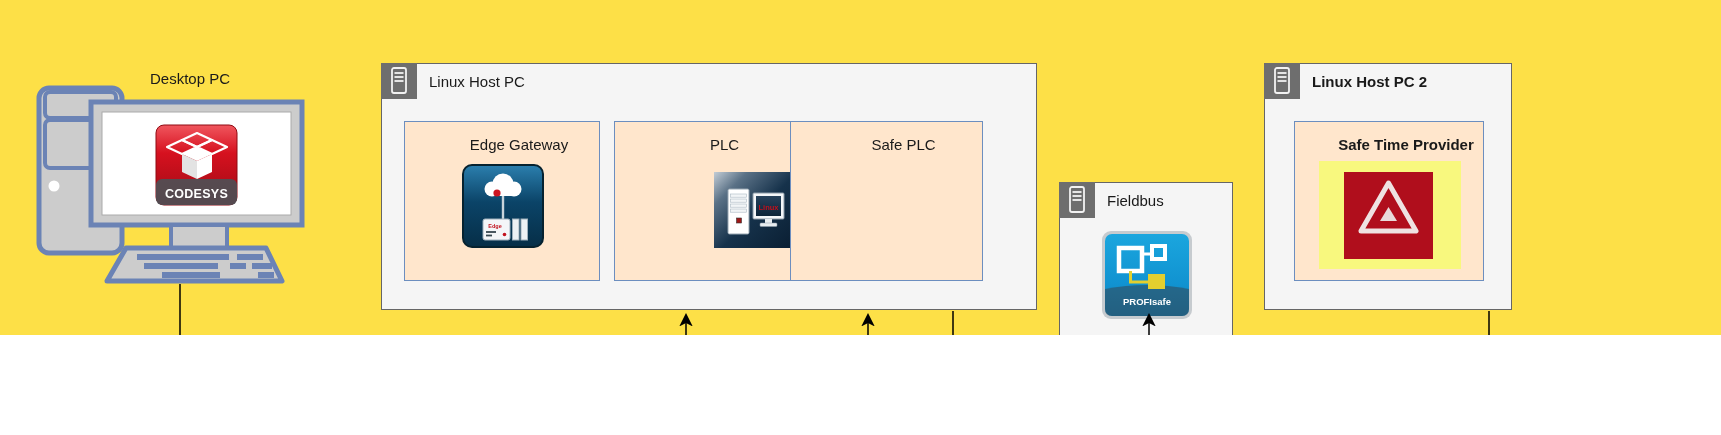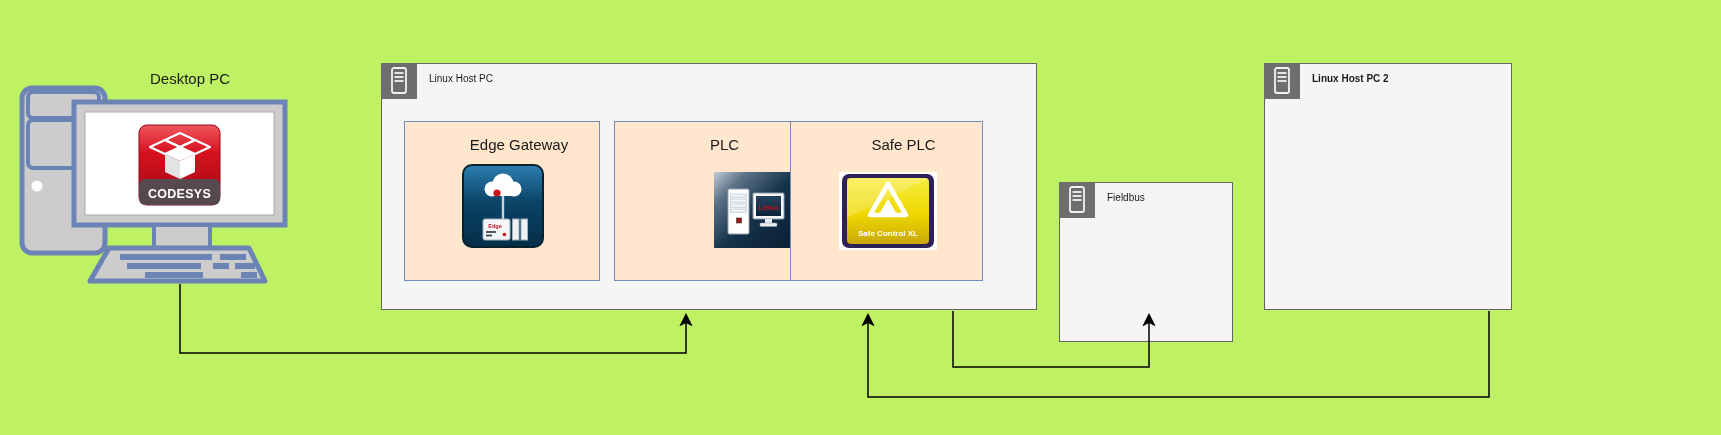--- a/index.html
+++ b/index.html
@@ -1,24 +1,24 @@
 <!DOCTYPE html>
 <html><head>
 <meta charset="utf-8">
 <style>
   html,body{margin:0;padding:0;background:#ffffff;}
   body{font-family:"Liberation Sans", sans-serif;}
-  #canvas{position:relative;width:1721px;height:435px;background:#bef264;overflow:hidden;}
+  #canvas{position:relative;width:1721px;height:335px;background:#fde047;overflow:hidden;}
 
   .node-label{font-size:15px;color:#1a1a1a;text-align:center;white-space:nowrap;}
 
   
   .container{position:absolute;background:#F5F5F5;border:1px solid #666666;box-sizing:border-box;}
   .badge{position:absolute;left:-1px;top:-1px;width:36px;height:36px;background:#6E6E6E;}
-  .container-title{position:absolute;left:47px;top:9px;font-size:10px;color:#1a1a1a;white-space:nowrap;}
+  .container-title{position:absolute;left:47px;top:9px;font-size:15px;color:#1a1a1a;white-space:nowrap;}
 
   
   .inner-box{position:absolute;background:#FFE6CC;border:1px solid #6C8EBF;box-sizing:border-box;}
   .inner-label{position:absolute;left:0;right:0;top:14px;font-size:15px;color:#1a1a1a;text-align:center;white-space:nowrap;padding-left:34px;}
   .icon-wrap{position:absolute;}
 
   
   #debian{position:absolute;left:1542px;top:47px;width:158px;height:45px;background:#FFE6CC;border:2px solid #D79B00;box-sizing:border-box;}
   #debian .node-label{line-height:41px;width:100%;}
 
@@ -28,21 +28,21 @@
   svg{display:block;}
   #connector-overlay{position:absolute;left:0;top:0;pointer-events:none;}
 </style>
 </head>
 <body>
 
 <div id="canvas">
 
   <div id="desktop-label" class="node-label">Desktop PC</div>
 
-  <div style="position:absolute;left:17px;top:83px;">
+  <div style="position:absolute;left:34px;top:83px;">
     <svg width="280" height="205" viewBox="0 0 280 205">
       <defs>
         <linearGradient id="gradRed" x1="0" y1="0" x2="0" y2="1">
           <stop offset="0" stop-color="#F0565E"></stop>
           <stop offset="0.35" stop-color="#D6111F"></stop>
           <stop offset="1" stop-color="#9E0B14"></stop>
         </linearGradient>
       </defs>
 
       <g>
@@ -158,64 +158,77 @@
           <rect x="42" y="24" width="25" height="20" fill="url(#gradScreen)"></rect>
           <text x="54.5" y="37.5" text-anchor="middle" font-family="Liberation Sans, sans-serif" font-size="7.5" font-weight="bold" fill="#C3111D">Linux</text>
           <rect x="51" y="47" width="7" height="4" fill="#E8EDF0"></rect>
           <rect x="46" y="51" width="17" height="3.5" rx="1" fill="#E8EDF0" stroke="#8C9BA8" stroke-width="0.5"></rect>
         </svg>
       </div>
     </div>
 
     <div class="inner-box" style="left:408px;top:57px;width:193px;height:160px;">
       <div class="inner-label">Safe PLC</div>
-      <div class="icon-wrap" style="left:48px;top:50px;">
-        <svg width="98" height="78" viewBox="0 0 98 78">
-          <defs>
-            <linearGradient id="gradYellow" x1="0" y1="0" x2="0" y2="1">
-              <stop offset="0" stop-color="#F6EC3D"></stop>
-                <stop offset="0.55" stop-color="#EFD800"></stop>
-                <stop offset="1" stop-color="#C9A70A"></stop>
-            </linearGradient>
-          </defs>
-          <rect x="0" y="0" width="98" height="78" fill="#FFFFFF"></rect>
-          <rect x="3" y="2" width="92" height="74" rx="7" fill="#2E2158"></rect>
-          <rect x="8" y="6" width="82" height="66" rx="4" fill="url(#gradYellow)"></rect>
-          <path d="M8,6 L90,6 L8,46 Z" fill="rgba(255,255,250,0.22)"></path>
-          <path d="M49,12 L67,43 L31,43 Z" fill="none" stroke="#FFFFFF" stroke-width="4.5" stroke-linejoin="round"></path>
-          <path d="M49,27 L57.5,41.5 L40.5,41.5 Z" fill="#FFFFFF"></path>
-          <text x="49" y="64" text-anchor="middle" font-family="Liberation Sans, sans-serif" font-size="8" font-weight="bold" fill="#FFFFFF">Safe Control XL</text>
-        </svg>
-      </div>
     </div>
   </div>
 
   <div class="container" style="left:1059px;top:150px;width:174px;height:160px;margin-top:32px;">
     <div class="badge">
       <svg width="36" height="36" viewBox="0 0 36 36">
         <rect x="11" y="5" width="14" height="25" rx="2" fill="none" stroke="#F2F2F2" stroke-width="1.8"></rect>
         <line x1="13.5" y1="10" x2="22.5" y2="10" stroke="#F2F2F2" stroke-width="1.8"></line>
         <line x1="13.5" y1="14" x2="22.5" y2="14" stroke="#F2F2F2" stroke-width="1.8"></line>
         <line x1="13.5" y1="18" x2="22.5" y2="18" stroke="#F2F2F2" stroke-width="1.8"></line>
       </svg>
     </div>
     <span class="container-title">Fieldbus</span>
+    <div class="icon-wrap" style="left:42px;top:48px;">
+      <svg width="90" height="88" viewBox="0 0 90 88">
+        <defs>
+          <linearGradient id="gradBlue" x1="0" y1="0" x2="0" y2="1">
+            <stop offset="0" stop-color="#1BA6DE"></stop>
+              <stop offset="0.6" stop-color="#1193D1"></stop>
+              <stop offset="1" stop-color="#0E82BC"></stop>
+          </linearGradient>
+        </defs>
+        <rect x="0" y="0" width="90" height="88" rx="9" fill="#C6CBCF"></rect>
+        <rect x="3" y="3" width="84" height="82" rx="7" fill="url(#gradBlue)"></rect>
+        <path d="M3,58 Q45,50 87,58 L87,78 Q87,85 80,85 L10,85 Q3,85 3,78 Z" fill="rgba(55,62,70,0.5)"></path>
+        <rect x="17" y="17" width="23" height="23" fill="none" stroke="#FFFFFF" stroke-width="4.5"></rect>
+        <rect x="50" y="15" width="13" height="13" fill="none" stroke="#FFFFFF" stroke-width="4"></rect>
+        <line x1="40" y1="23" x2="50" y2="23" stroke="#FFFFFF" stroke-width="3"></line>
+        <path d="M28.5,40 L28.5,51 L46,51" fill="none" stroke="#E3CF2E" stroke-width="3"></path>
+        <rect x="46" y="43" width="17" height="15" fill="#E3CF2E"></rect>
+        <text x="45" y="74" text-anchor="middle" font-family="Liberation Sans, sans-serif" font-size="9.5" font-weight="bold" fill="#FFFFFF">PROFIsafe</text>
+      </svg>
+    </div>
   </div>
 
   <div class="container" style="left:1264px;top:63px;width:248px;height:247px;font-weight:bold;">
     <div class="badge">
       <svg width="36" height="36" viewBox="0 0 36 36">
         <rect x="11" y="5" width="14" height="25" rx="2" fill="none" stroke="#F2F2F2" stroke-width="1.8"></rect>
         <line x1="13.5" y1="10" x2="22.5" y2="10" stroke="#F2F2F2" stroke-width="1.8"></line>
         <line x1="13.5" y1="14" x2="22.5" y2="14" stroke="#F2F2F2" stroke-width="1.8"></line>
         <line x1="13.5" y1="18" x2="22.5" y2="18" stroke="#F2F2F2" stroke-width="1.8"></line>
       </svg>
     </div>
     <span class="container-title">Linux Host PC 2</span>
 
+    <div class="inner-box" style="left:29px;top:57px;width:190px;height:160px;">
+      <div class="inner-label">Safe Time Provider</div>
+      <div class="icon-wrap" style="left:24px;top:39px;">
+        <svg width="142" height="108" viewBox="0 0 142 108">
+          <rect x="0" y="0" width="142" height="108" fill="#F8F87E"></rect>
+          <rect x="25" y="11" width="89" height="87" fill="#B00E1C"></rect>
+          <path d="M69.5,22 L97,70 L42,70 Z" fill="none" stroke="#EFE2E2" stroke-width="5" stroke-linejoin="round"></path>
+          <path d="M69.5,46 L78,60 L61,60 Z" fill="#E9DADA"></path>
+        </svg>
+      </div>
+    </div>
   </div>
 
 
   <svg id="connector-overlay" width="1721" height="435" viewBox="0 0 1721 435">
     <defs>
       <marker id="arrowhead" viewBox="0 0 10 10" refX="8.5" refY="5" markerWidth="9" markerHeight="9" orient="auto-start-reverse">
         <path d="M 0 0 L 10 5 L 0 10 L 2.5 5 Z" fill="#000000"></path>
       </marker>
     </defs>
     <path d="M 180 284 L 180 353 L 686 353 L 686 315" fill="none" stroke="#000000" stroke-width="1.5" marker-end="url(#arrowhead)"></path>

